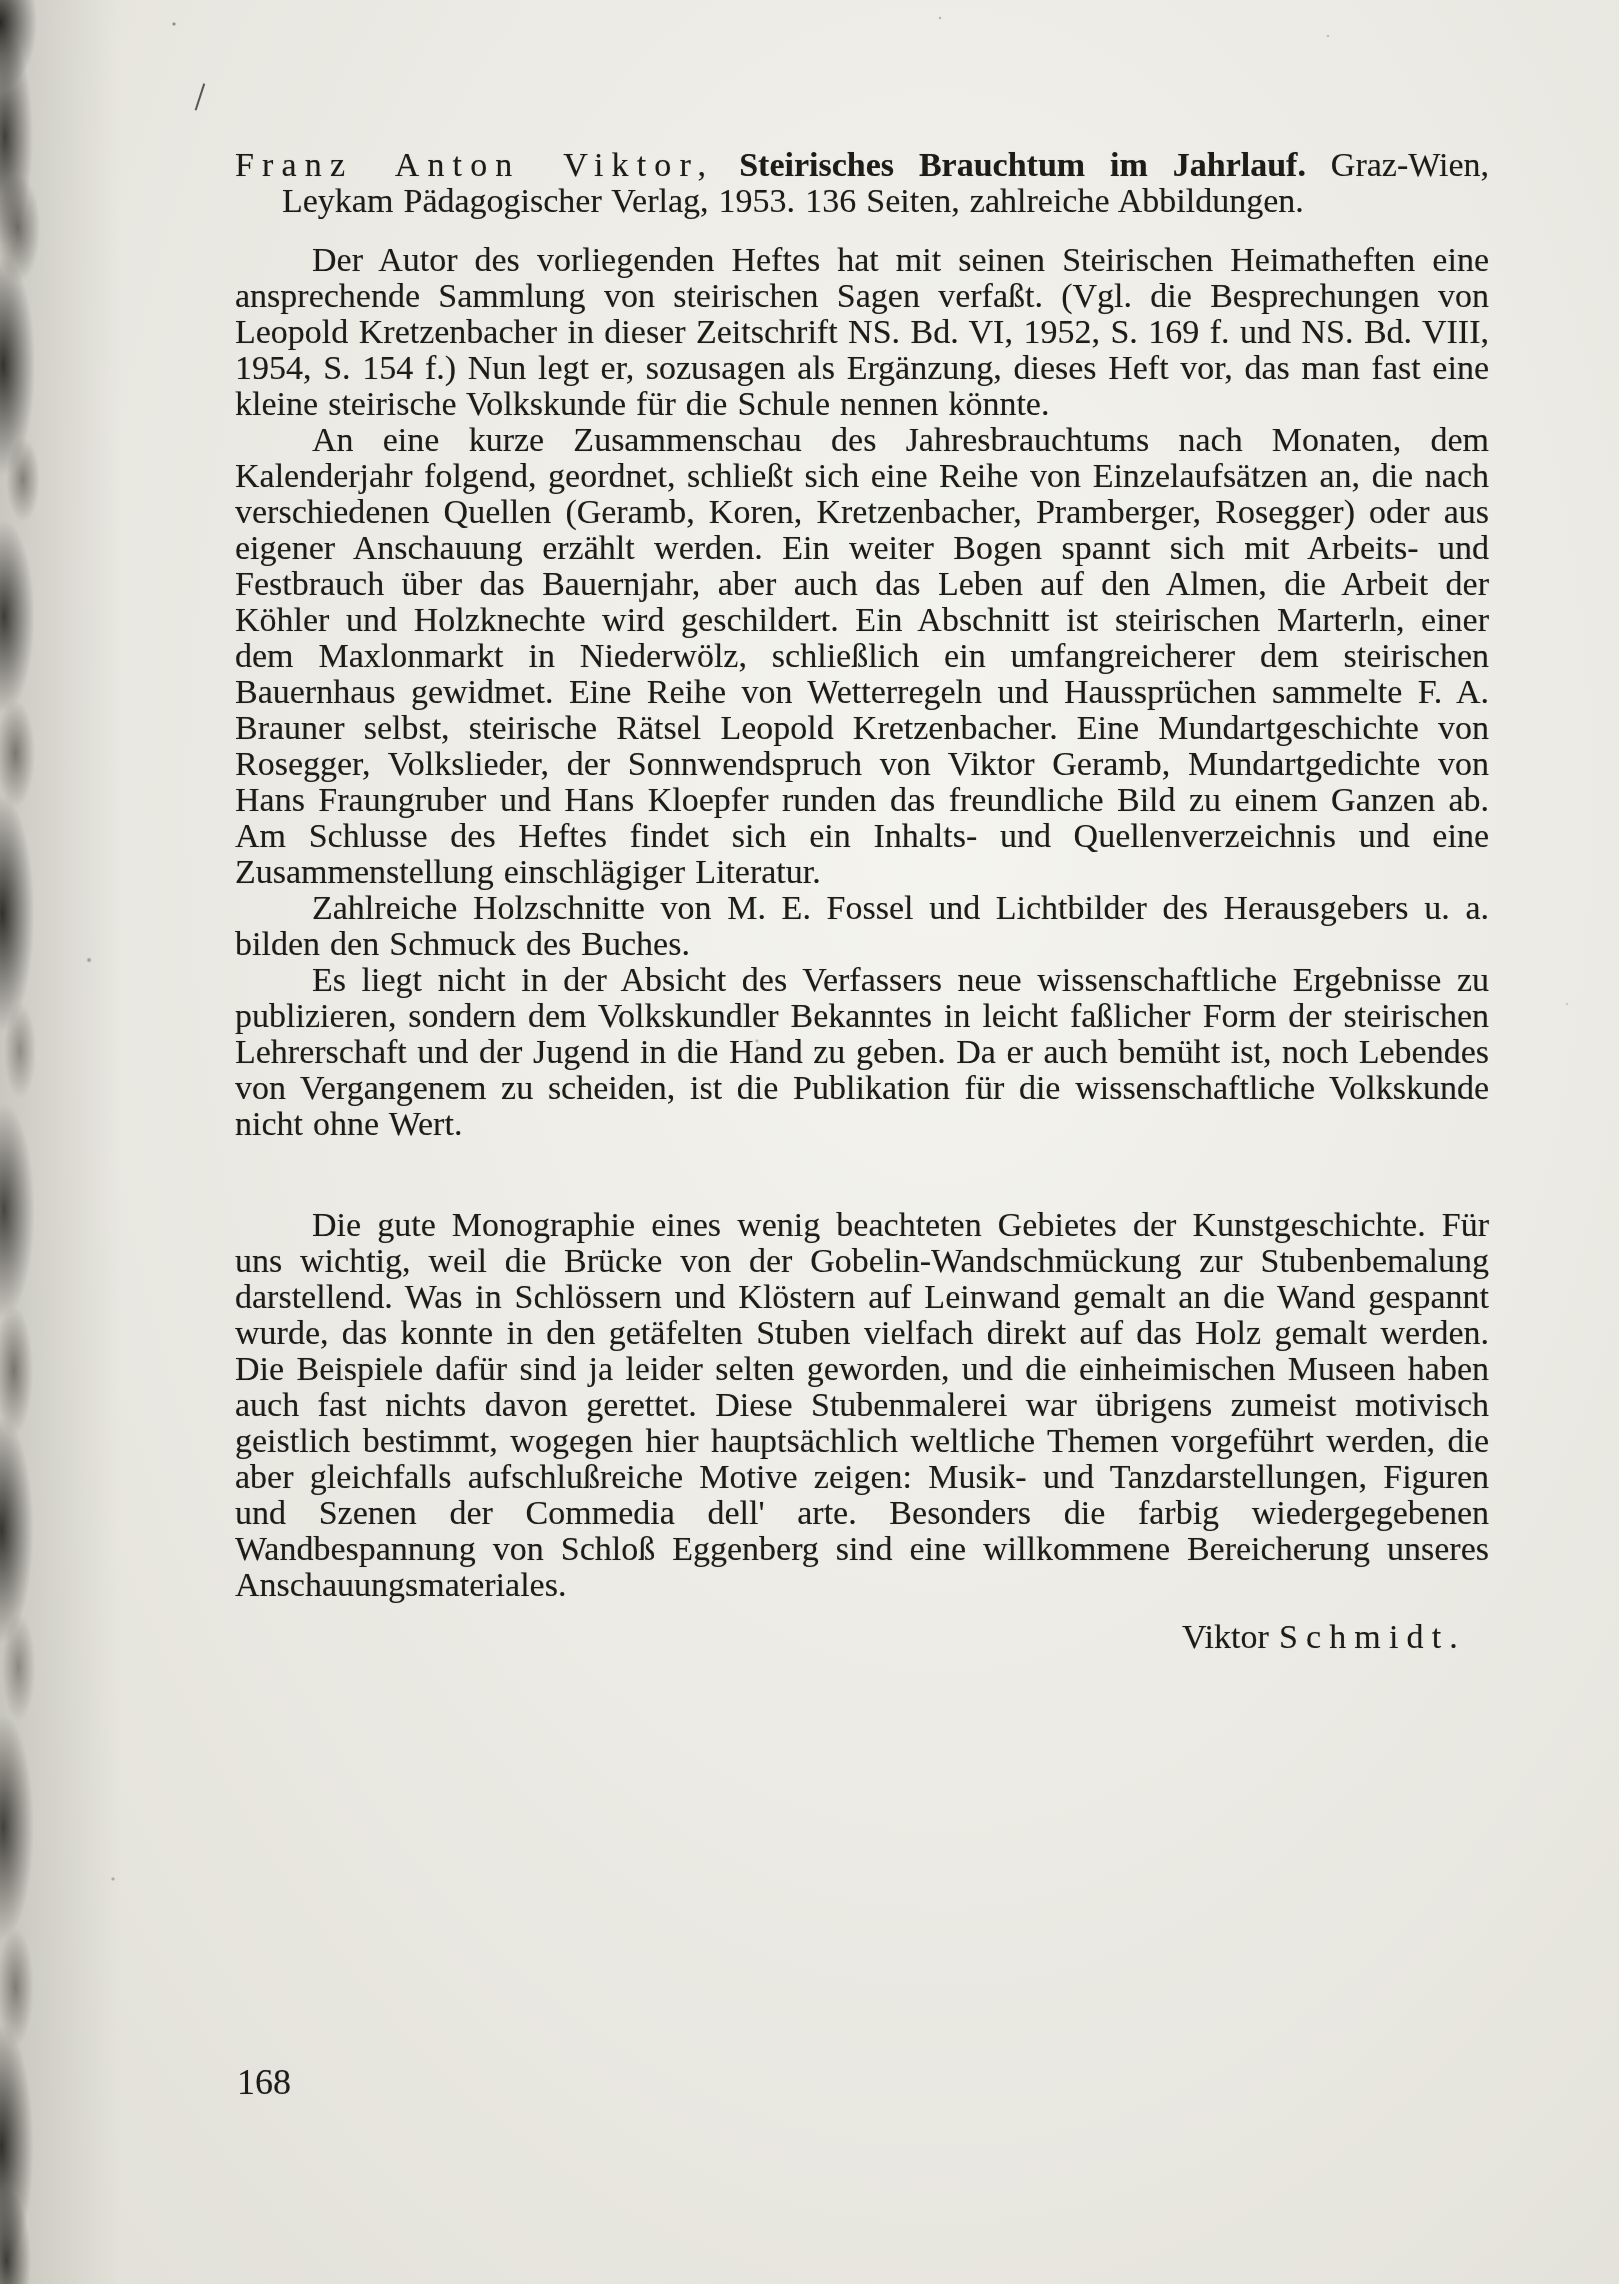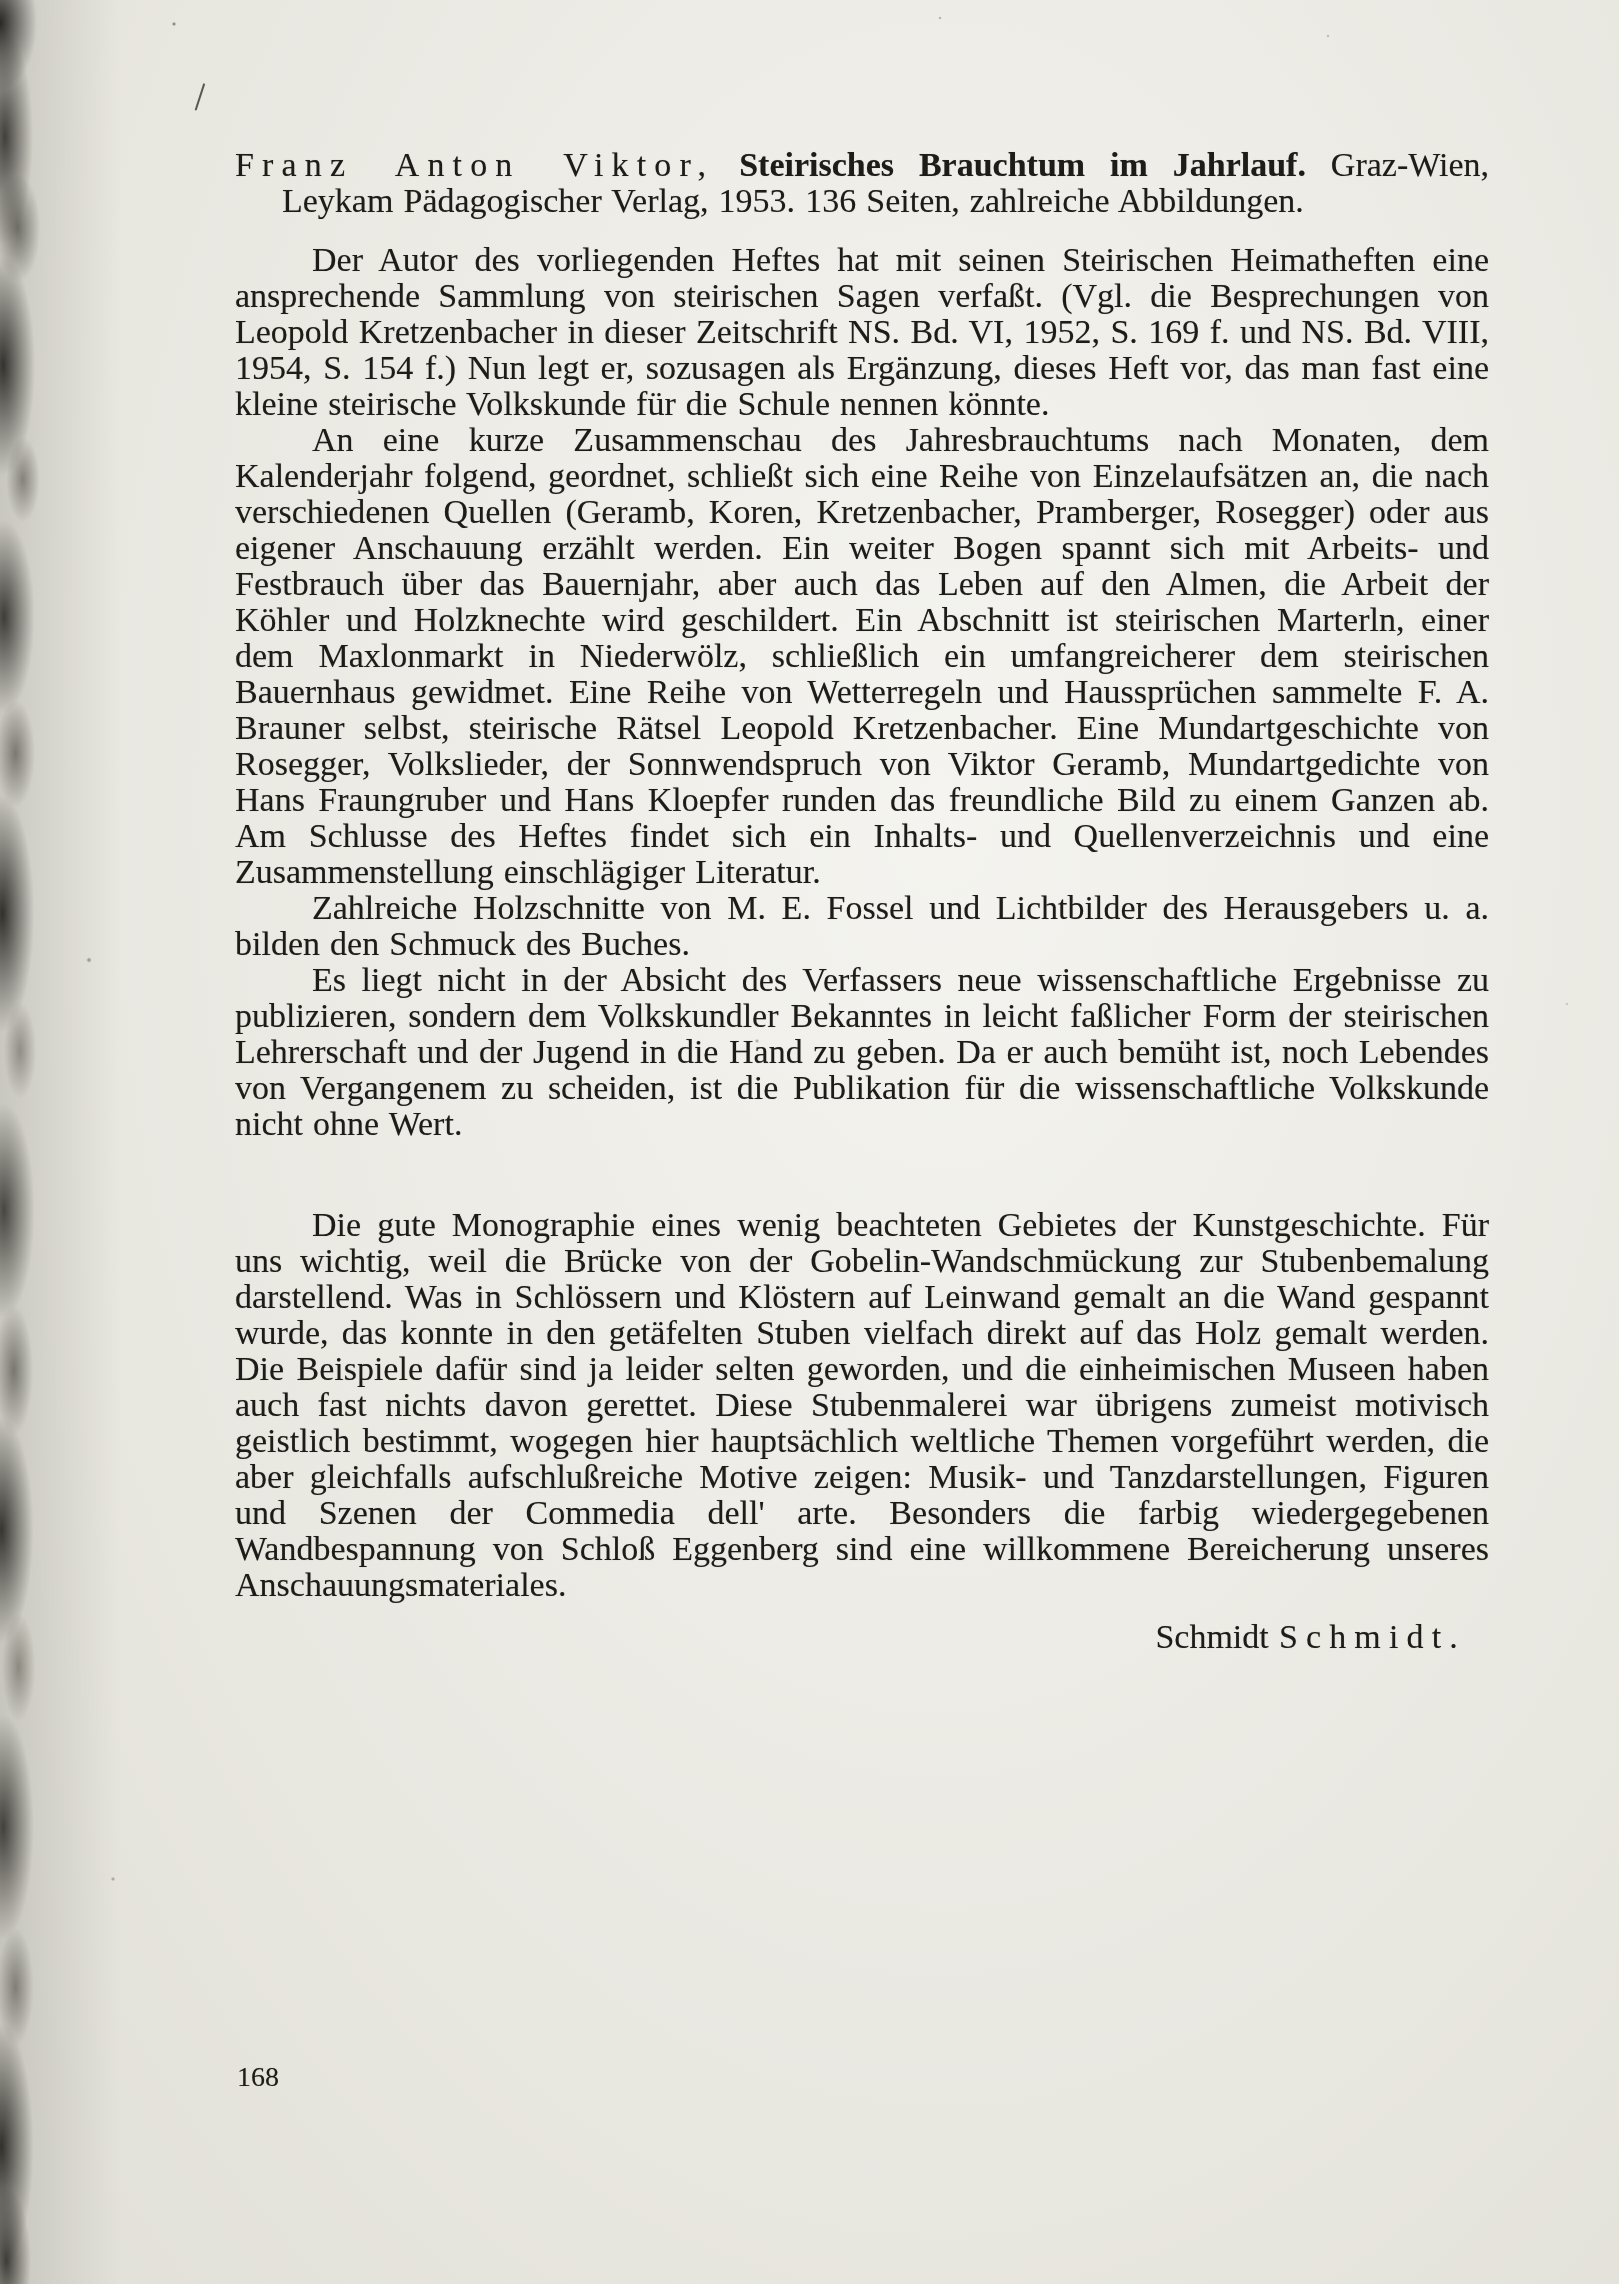--- a/index.html
+++ b/index.html
@@ -117,21 +117,21 @@
   .sigline {
     margin: 16px 0 0 0;
     text-align: right;
     padding-right: 23px;
   }
   .pageno {
     position: absolute;
     left: 237px;
     top: 2061px;
     z-index: 3;
-    font-size: 28px;
+    font-size: 36px;
     text-shadow: 0 0 0.8px rgba(28,27,24,.35);
   }
 </style>
 </head>
 <body>
 
 <div class="paper-tone"></div>
 <div class="edge"></div>
 <div class="specks"></div>
 <div class="slash-mark"></div>
@@ -145,19 +145,19 @@
     <p class="par">An eine kurze Zusammenschau des Jahresbrauchtums nach Monaten, dem Kalenderjahr folgend, geordnet, schließt sich eine Reihe von Einzelaufsätzen an, die nach verschiedenen Quellen (Geramb, Koren, Kretzenbacher, Pramberger, Rosegger) oder aus eigener Anschauung erzählt werden. Ein weiter Bogen spannt sich mit Arbeits- und Festbrauch über das Bauernjahr, aber auch das Leben auf den Almen, die Arbeit der Köhler und Holzknechte wird geschildert. Ein Abschnitt ist steirischen Marterln, einer dem Maxlonmarkt in Niederwölz, schließlich ein umfangreicherer dem steirischen Bauernhaus gewidmet. Eine Reihe von Wetterregeln und Haussprüchen sammelte F. A. Brauner selbst, steirische Rätsel Leopold Kretzenbacher. Eine Mundartgeschichte von Rosegger, Volkslieder, der Sonnwendspruch von Viktor Geramb, Mundartgedichte von Hans Fraungruber und Hans Kloepfer runden das freundliche Bild zu einem Ganzen ab. Am Schlusse des Heftes findet sich ein Inhalts- und Quellenverzeichnis und eine Zusammenstellung einschlägiger Literatur.</p>
     <p class="par">Zahlreiche Holzschnitte von M. E. Fossel und Lichtbilder des Herausgebers u. a. bilden den Schmuck des Buches.</p>
     <p class="par"><span>Es liegt nicht in der Absicht des Verfassers neue wissenschaftliche Ergebnisse zu publizieren, sondern dem Volkskundler Bekanntes in leicht faßlicher Form der steirischen Lehrerschaft und der Jugend in die Hand zu geben. Da er auch bemüht ist, noch Lebendes von Vergangenem zu scheiden, ist die Publikation für die wissenschaftliche Volkskunde nicht ohne Wert.</span>
       </p>
   </section>
 
   <section class="review-2">
 
     <p class="par">Die gute Monographie eines wenig beachteten Gebietes der Kunstgeschichte. Für uns wichtig, weil die Brücke von der Gobelin-Wandschmückung zur Stubenbemalung darstellend. Was in Schlössern und Klöstern auf Leinwand gemalt an die Wand gespannt wurde, das konnte in den getäfelten Stuben vielfach direkt auf das Holz gemalt werden. Die Beispiele dafür sind ja leider selten geworden, und die einheimischen Museen haben auch fast nichts davon gerettet. Diese Stubenmalerei war übrigens zumeist motivisch geistlich bestimmt, wogegen hier hauptsächlich weltliche Themen vorgeführt werden, die aber gleichfalls aufschlußreiche Motive zeigen: Musik- und Tanzdarstellungen, Figuren und Szenen der Commedia dell' arte. Besonders die farbig wiedergegebenen Wandbespannung von Schloß Eggenberg sind eine willkommene Bereicherung unseres Anschauungsmateriales.</p>
 
-    <div class="sigline"><span>Schmidt </span><span class="sperr">Schmidt.</span></div>
+    <div class="sigline"><span>Viktor </span><span class="sperr">Schmidt.</span></div>
   </section>
 
 </main>
 
 <div class="pageno">168</div>
 
 
 </body></html>

